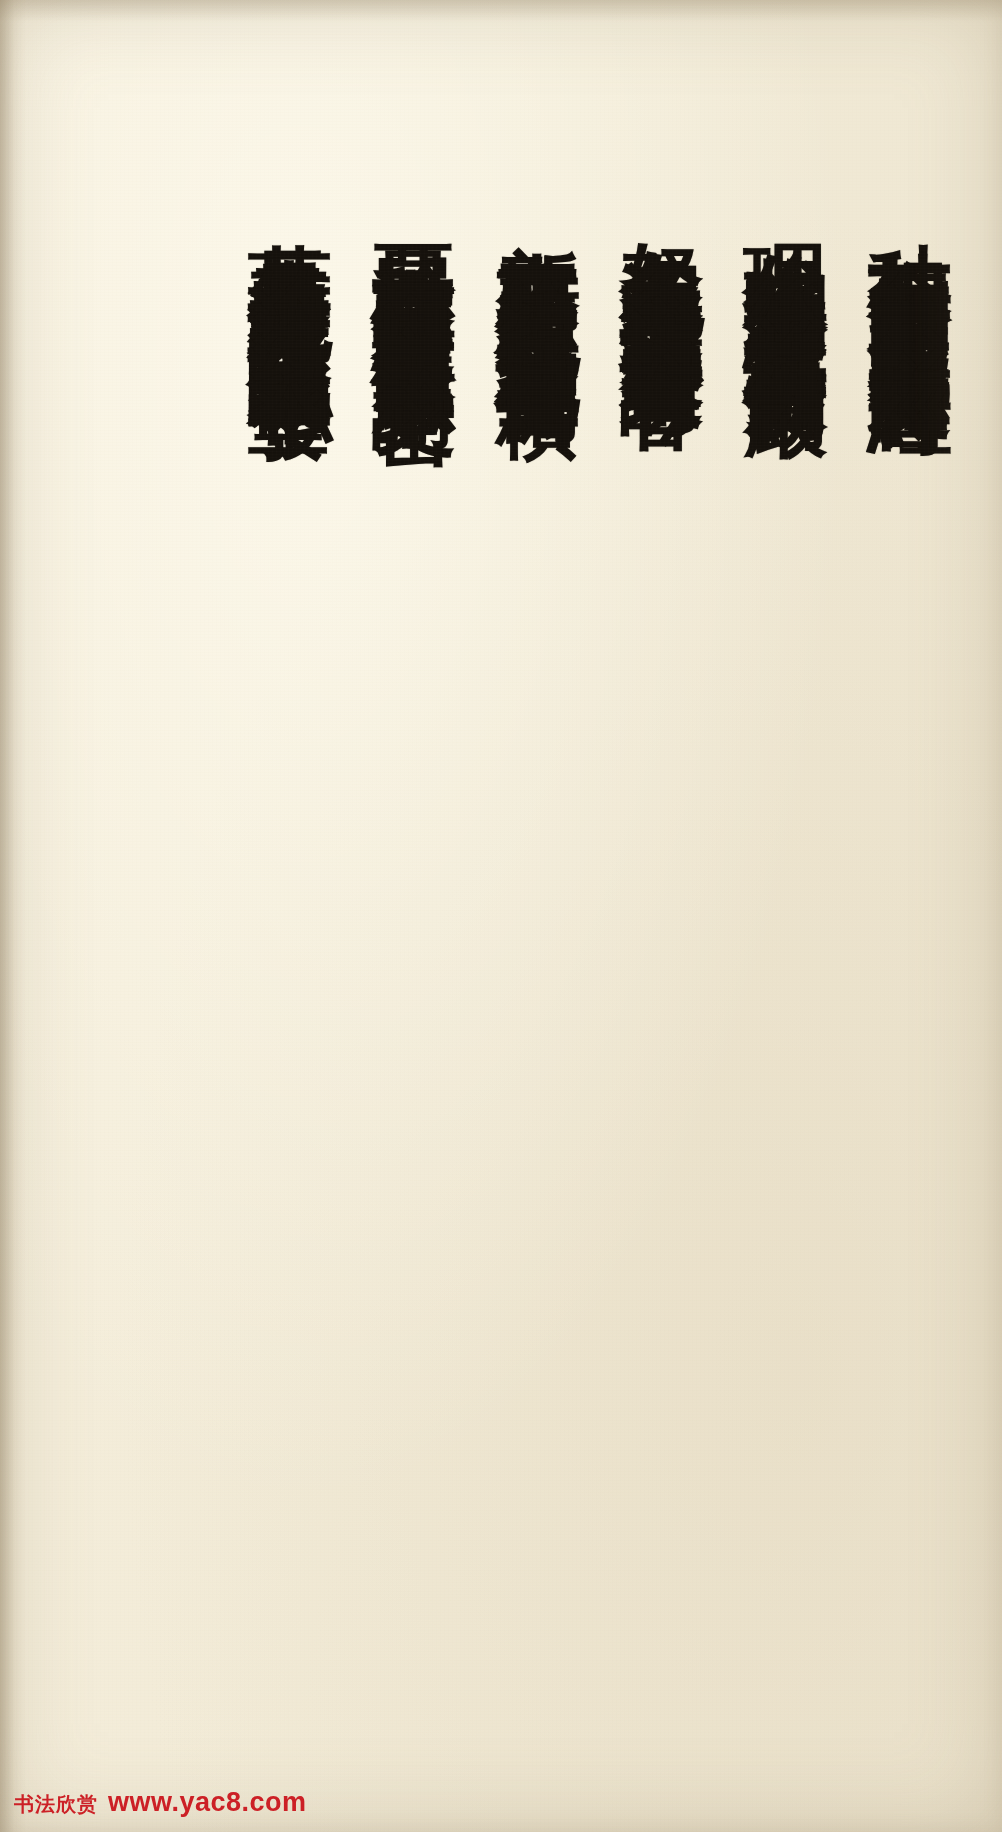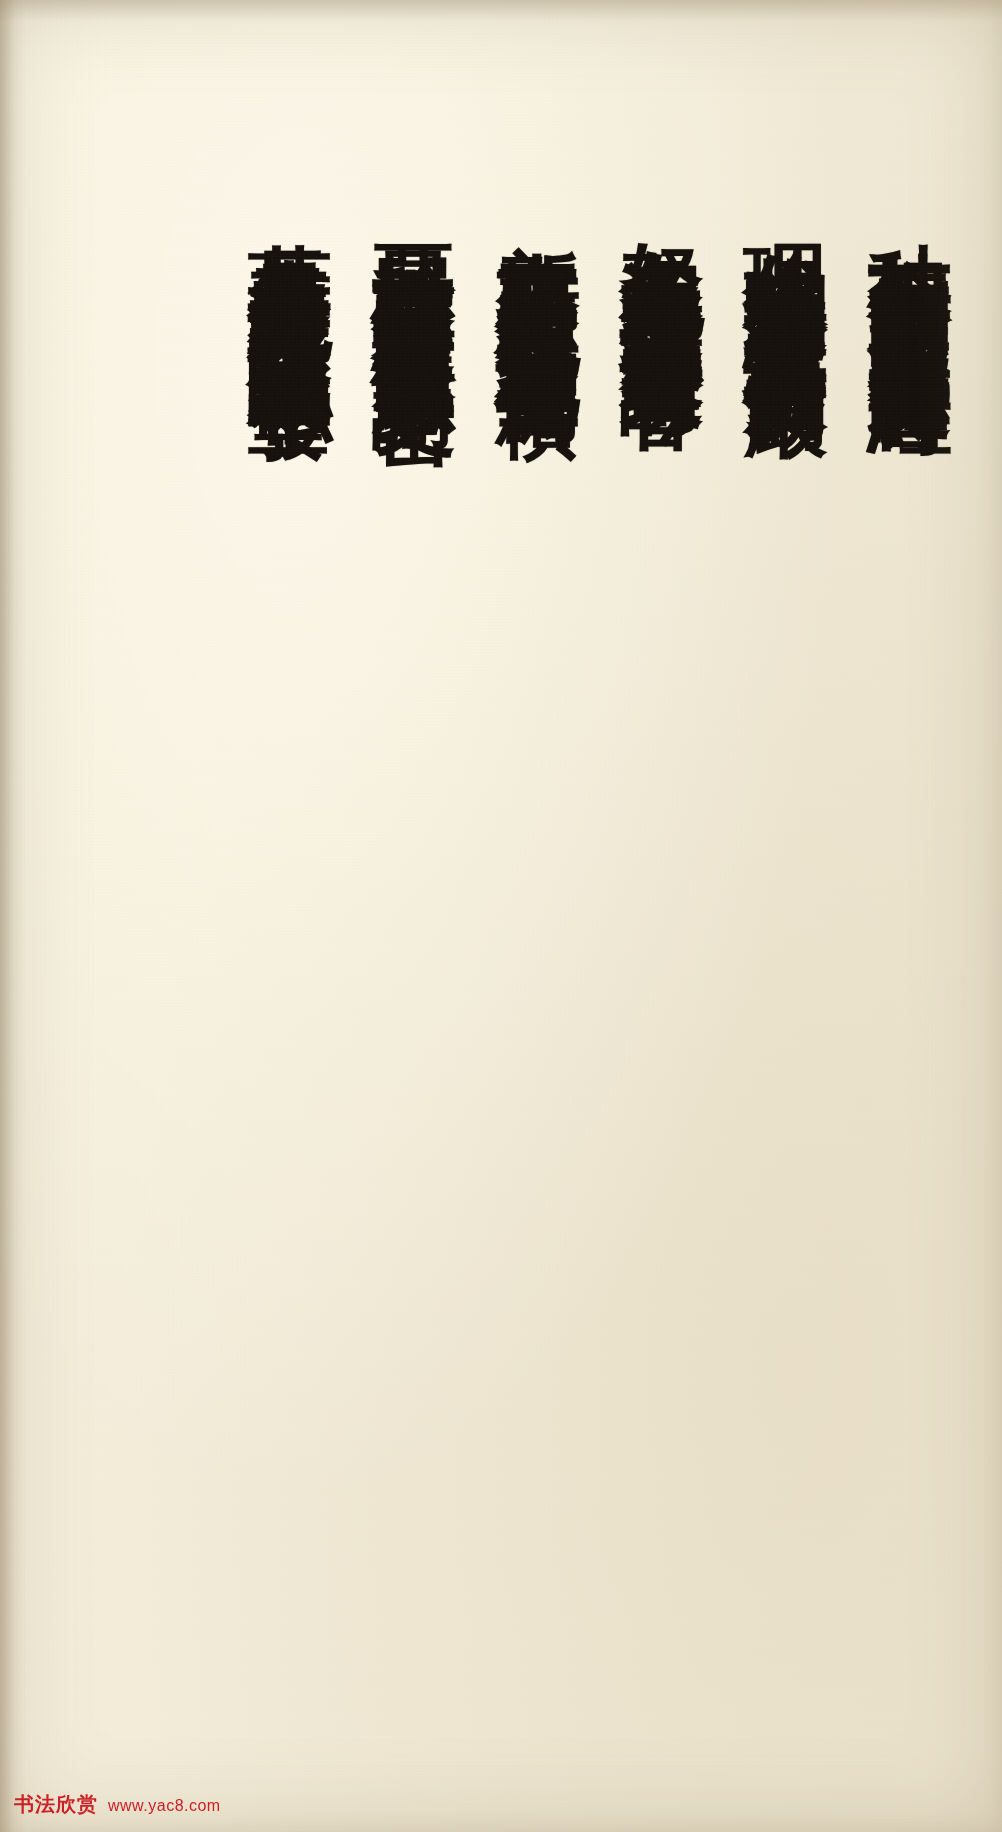--- a/index.html
+++ b/index.html
@@ -101,22 +101,22 @@
   }
   #credit .zh {
     color: #cc2026;
     font-size: 20px;
     font-weight: 700;
     letter-spacing: 1px;
     font-family: Liberation Serif, serif;
   }
   #credit .url {
     color: #cc2026;
-    font-size: 16px;
-    font-weight: 400;
+    font-size: 27px;
+    font-weight: 700;
     letter-spacing: 0.5px;
     font-family: "Liberation Sans", sans-serif;
   }
 </style>
 </head>
 <body>
 
 <div id="page">
 
   <div id="top-edge"></div>

